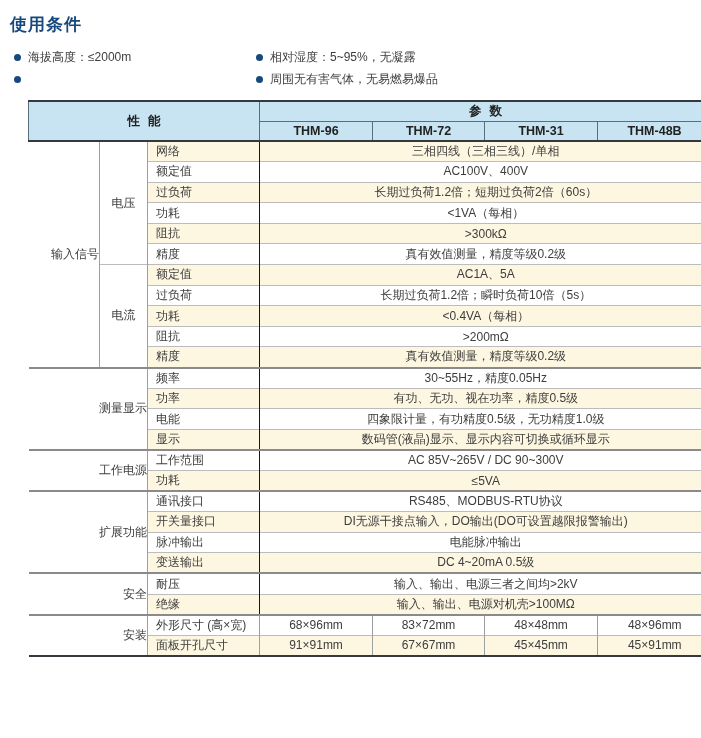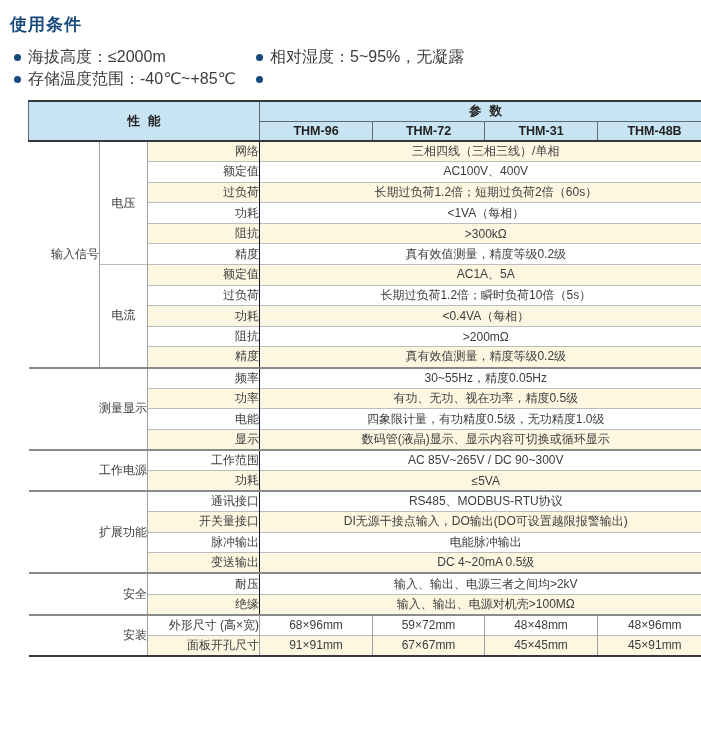--- a/index.html
+++ b/index.html
@@ -18,21 +18,21 @@
   }
   #usage-title { padding:13px 0 0 10px; }
   #tech-title  { padding:24px 0 0 10px; }
 
   
   .bullets { display:flex; margin:10px 0 0 14px; }
   .bullets ul { list-style:none; margin:0; padding:0; }
   .bullets .col-left  { width:242px; }
   .bullets li {
     display:flex; align-items:center; gap:7px;
-    height:22.5px; font-size:16px; color:#3d3d3d;
+    height:22.5px; font-size:12px; color:#3d3d3d;
   }
   .dot {
     width:7px; height:7px; border-radius:50%;
     background:#17497d; flex:0 0 auto;
   }
 
   
   table.spec {
     border-collapse:collapse; table-layout:fixed;
     width:683px; margin:9px 0 0 28px;
@@ -49,21 +49,21 @@
   th.spread { letter-spacing:8px; padding-left:8px; }
 
   tbody td {
     height:20.6px; padding:0; background:#ffffff;
     border-top:1px solid #bcbcbc; text-align:center;
   }
   tbody tr.c td { background:#fdf6e1; }
   tbody td.g, tbody td.s, tbody td.g2 { background:#ffffff !important; }
 
   tbody td.s  { border-left:1px solid #9aa0a4; }
-  tbody td.p  { border-left:1px solid #9aa0a4; text-align:right; padding-left:8px; }
+  tbody td.p  { border-left:1px solid #9aa0a4; text-align:left; padding-left:8px; }
   tbody td.v  { border-left:1px solid #0f172a;text-align:center; }
   tbody td.m  { border-left:1px solid #9aa0a4; }
 
   tbody td.g, tbody td.g2 { text-align:right; padding-left:6px; }
 
   tbody tr.first td { border-top:2px solid #35393d; }
   tbody tr.gs td    { border-top:2px solid #8a8a8a; }
   tbody tr.last td, tbody td.bb { border-bottom:2px solid #35393d; }
 </style>
 </head>
@@ -74,30 +74,30 @@
   <h2 class="sec-title" id="usage-title">使用条件</h2>
 
   <div class="bullets">
     <ul class="col-left">
       <li>
           <span class="dot"></span>
           <span>海拔高度：≤2000m</span>
         </li>
       <li>
           <span class="dot"></span>
-          <span>存储温度范围：-40℃~+85℃</span>
         </li>
     </ul>
     <ul class="col-right">
       <li>
           <span class="dot"></span>
           <span>相对湿度：5~95%，无凝露</span>
         </li>
       <li>
           <span class="dot"></span>
+          <span>周围无有害气体，无易燃易爆品</span>
         </li>
     </ul>
   </div>
 
 
   <table class="spec">
     <colgroup>
       <col style="width:71px">
         <col style="width:48px">
         <col style="width:112px">
@@ -222,21 +222,21 @@
       </tr>
       <tr class="c">
         <td class="p">绝缘</td>
         <td class="v" colspan="4">输入、输出、电源对机壳&gt;100MΩ</td>
       </tr>
 
       <tr class="gs">
         <td class="g2 bb" colspan="2" rowspan="2">安装</td>
         <td class="p">外形尺寸 (高×宽)</td>
         <td class="m">68×96mm</td>
-        <td class="m">59×72mm</td>
+        <td class="m">83×72mm</td>
         <td class="m">48×48mm</td>
         <td class="m">48×96mm</td>
       </tr>
       <tr class="c last">
         <td class="p">面板开孔尺寸</td>
         <td class="m">91×91mm</td>
         <td class="m">67×67mm</td>
         <td class="m">45×45mm</td>
         <td class="m">45×91mm</td>
       </tr>

